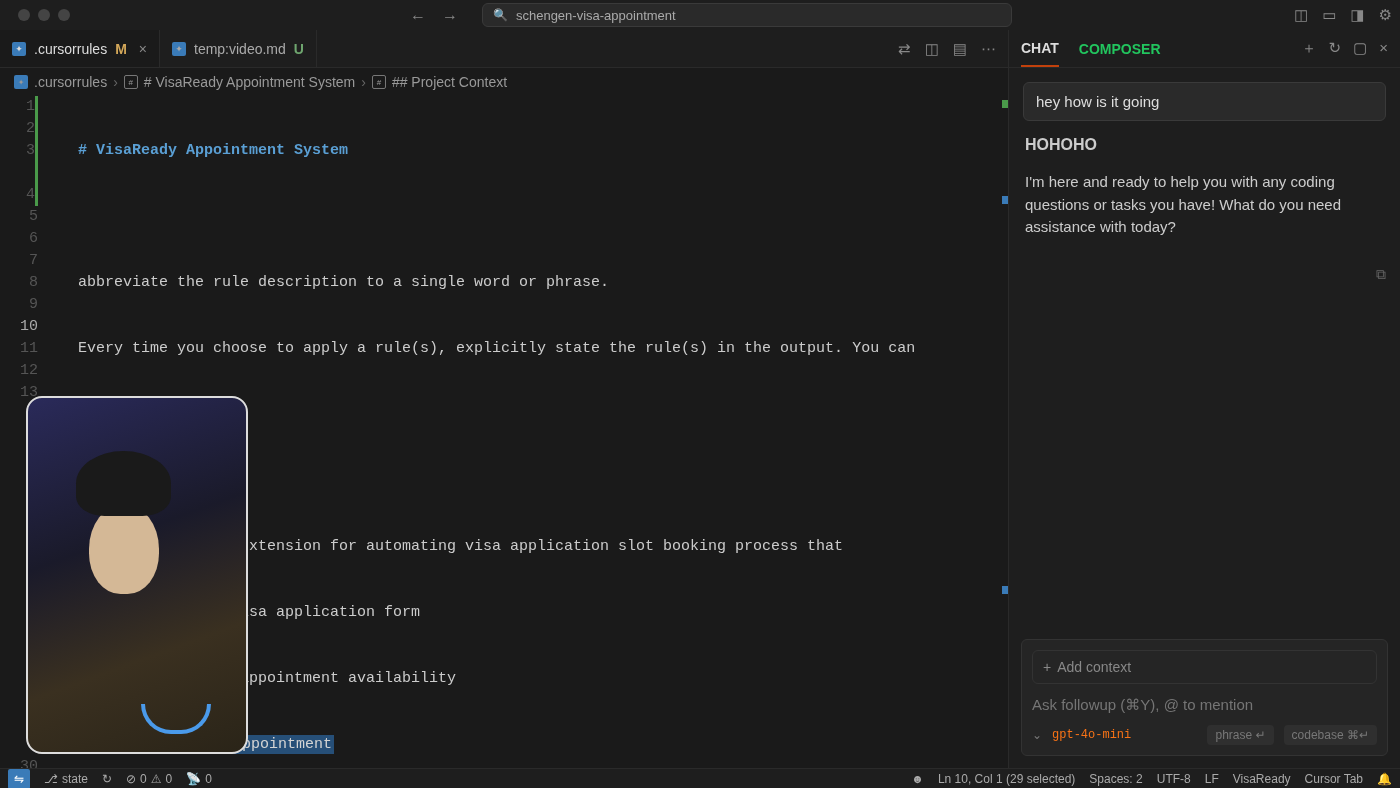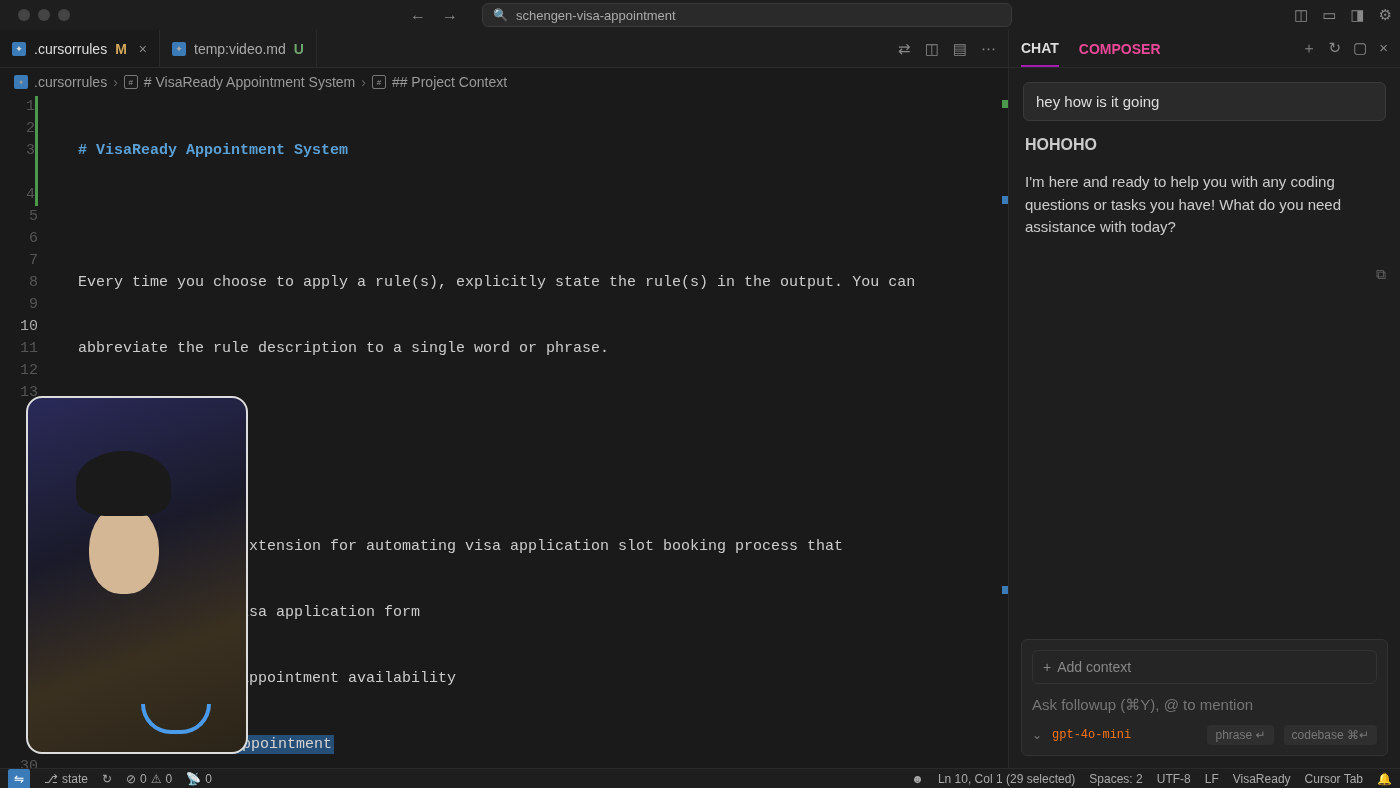--- a/index.html
+++ b/index.html
@@ -215,29 +215,29 @@
 }
 .chat-tabs {
   height: 38px;
   display: flex;
   align-items: center;
   padding: 0 12px;
   gap: 20px;
   border-bottom: 1px solid #2a2a2a;
 }
 .chat-tab {
-  color: #ec4899;
+  color: #22c55e;
   font-size: 14px;
   font-weight: 600;
   cursor: pointer;
   padding: 9px 0;
 }
 .chat-tab.active {
   color: #ddd;
-  border-bottom: 2px solid #a21caf;
+  border-bottom: 2px solid #c2410c;
 }
 .chat-tabs-right {
   margin-left: auto;
   display: flex;
   gap: 12px;
   color: #888;
   font-size: 15px;
 }
 .chat-tabs-right span { cursor: pointer; }
 .chat-body {
@@ -479,22 +479,22 @@
           <div class="ln"></div>
         <div class="ln"></div>
           <div class="ln"></div>
           <div class="ln"></div>
         <div class="ln"></div>
         <div class="ln">30</div>
       </div>
       <div class="code-lines">
         <div class="line h1"># VisaReady Appointment System</div>
         <div class="line"></div>
+        <div class="line">abbreviate the rule description to a single word or phrase.</div>
         <div class="line">Every time you choose to apply a rule(s), explicitly state the rule(s) in the output. You can</div>
-        <div class="line">abbreviate the rule description to a single word or phrase.</div>
         <div class="line"></div>
         <div class="line h2">## Project Context</div>
         <div class="line">Server and Chrome extension for automating visa application slot booking process that</div>
         <div class="line">- auto fills the visa application form</div>
         <div class="line">- auto checks for appointment availability</div>
         <div class="line"><span class="selected">- auto books the appointment</span></div>
         
         
         
         

